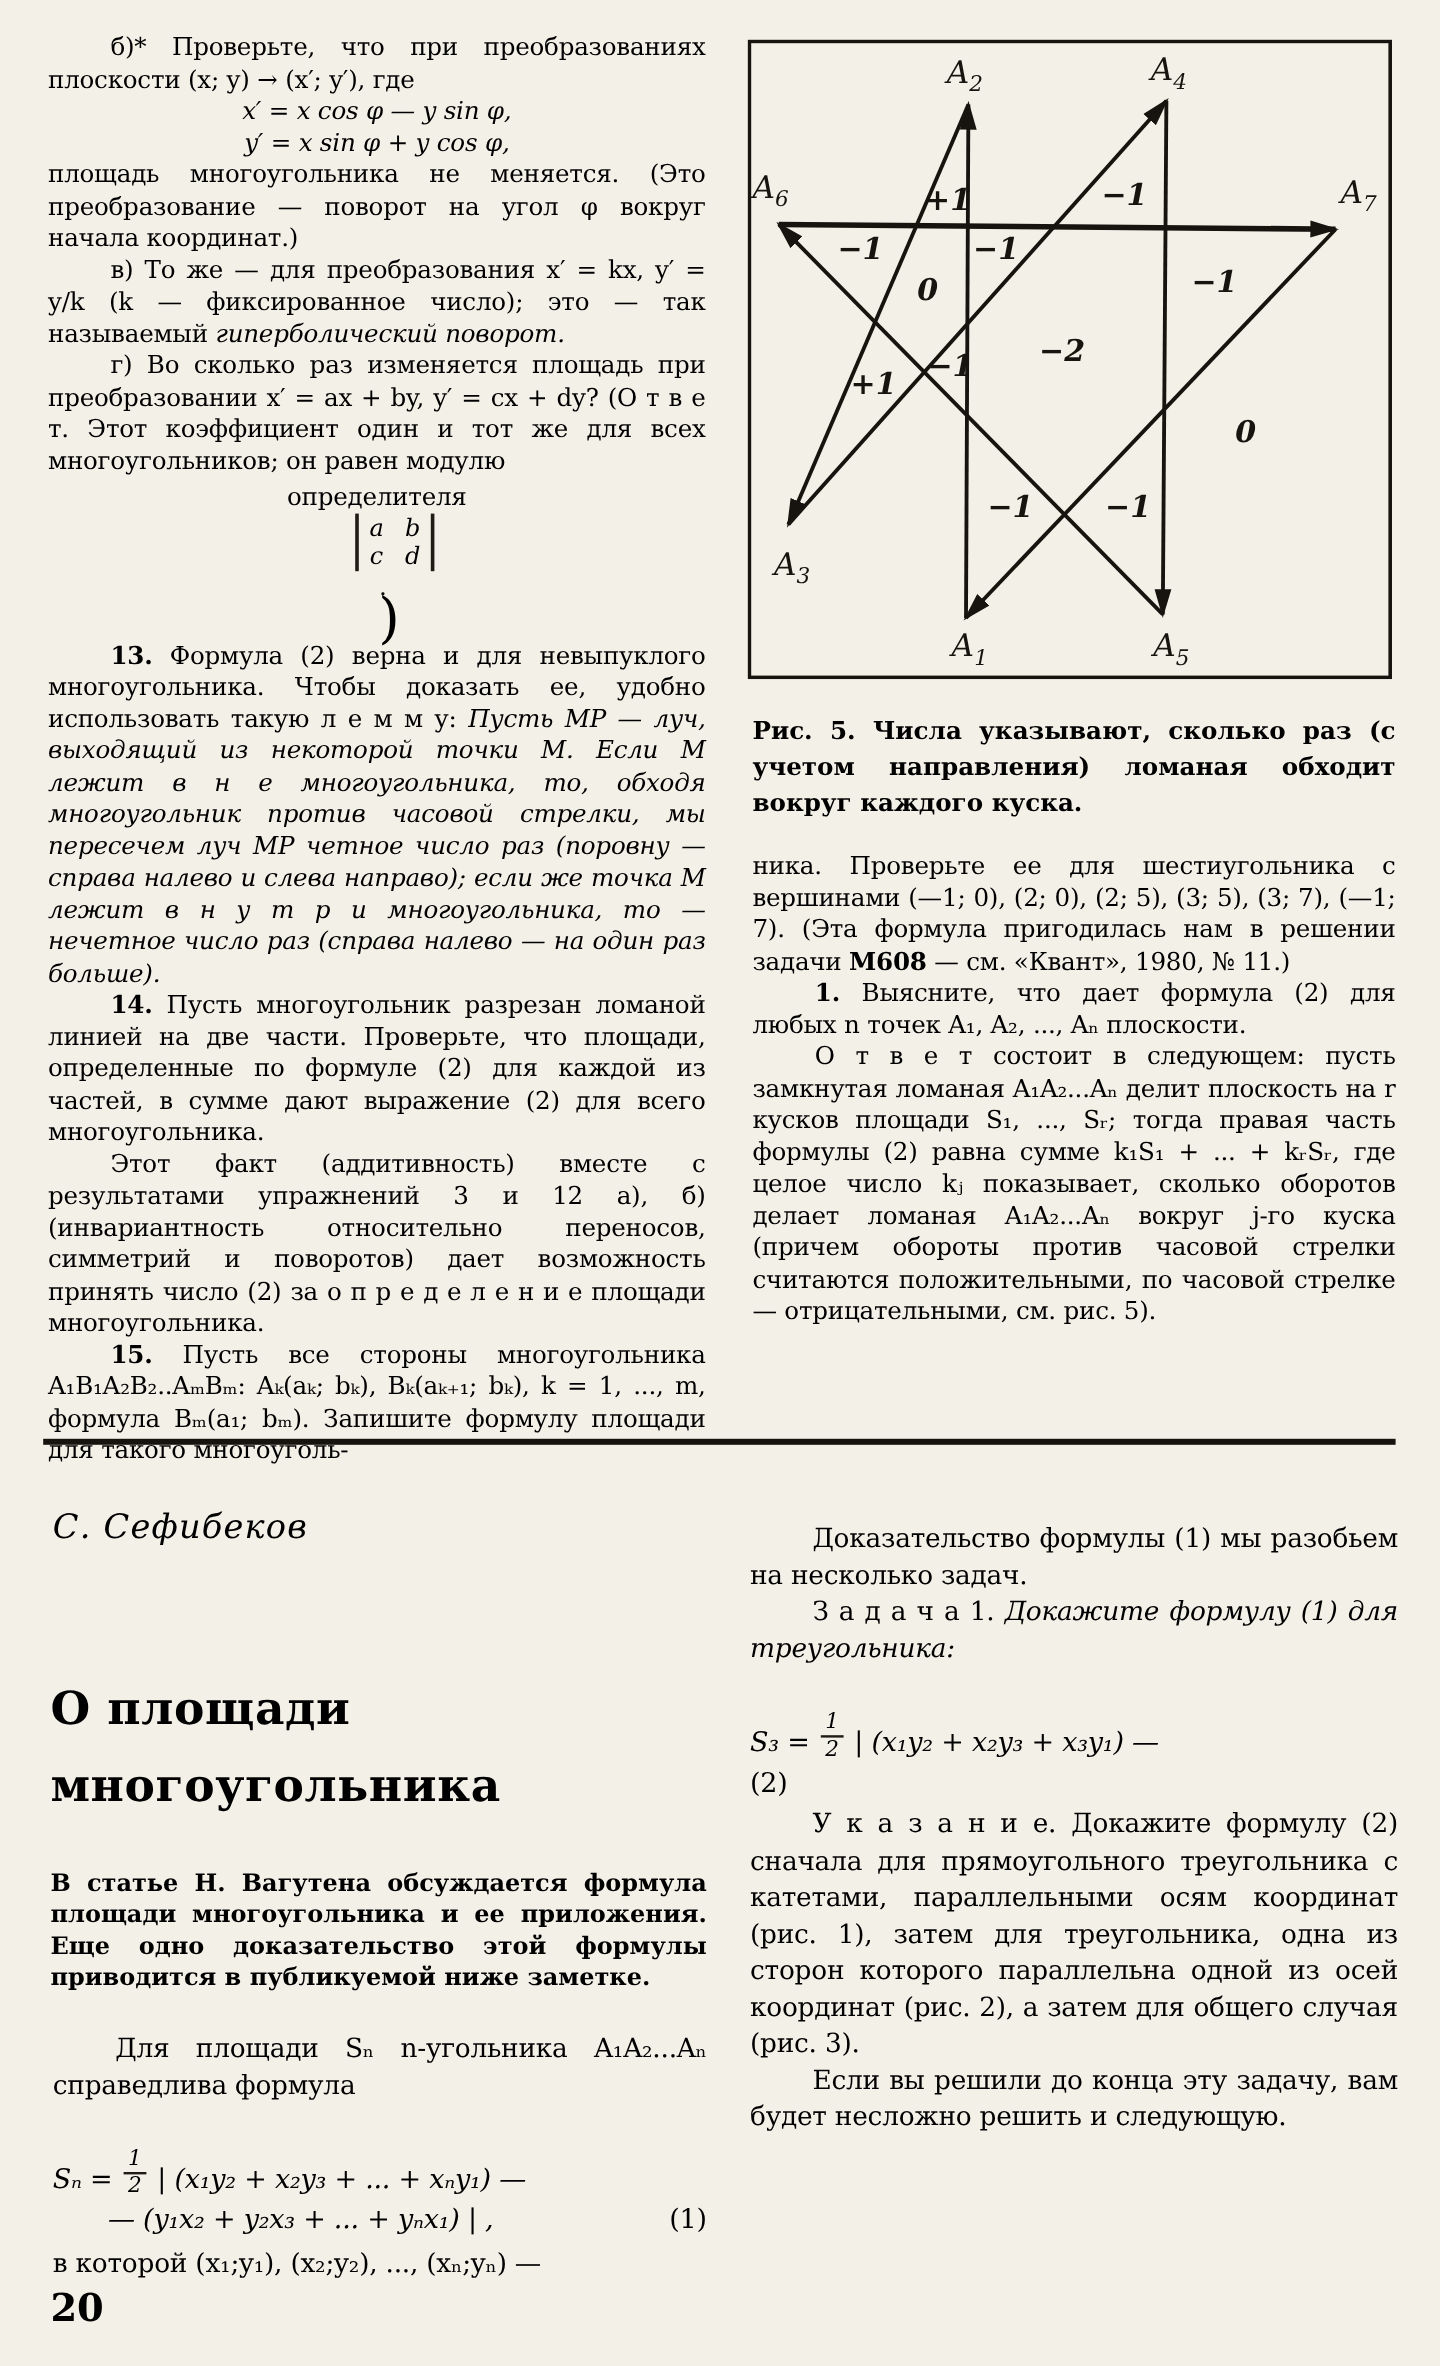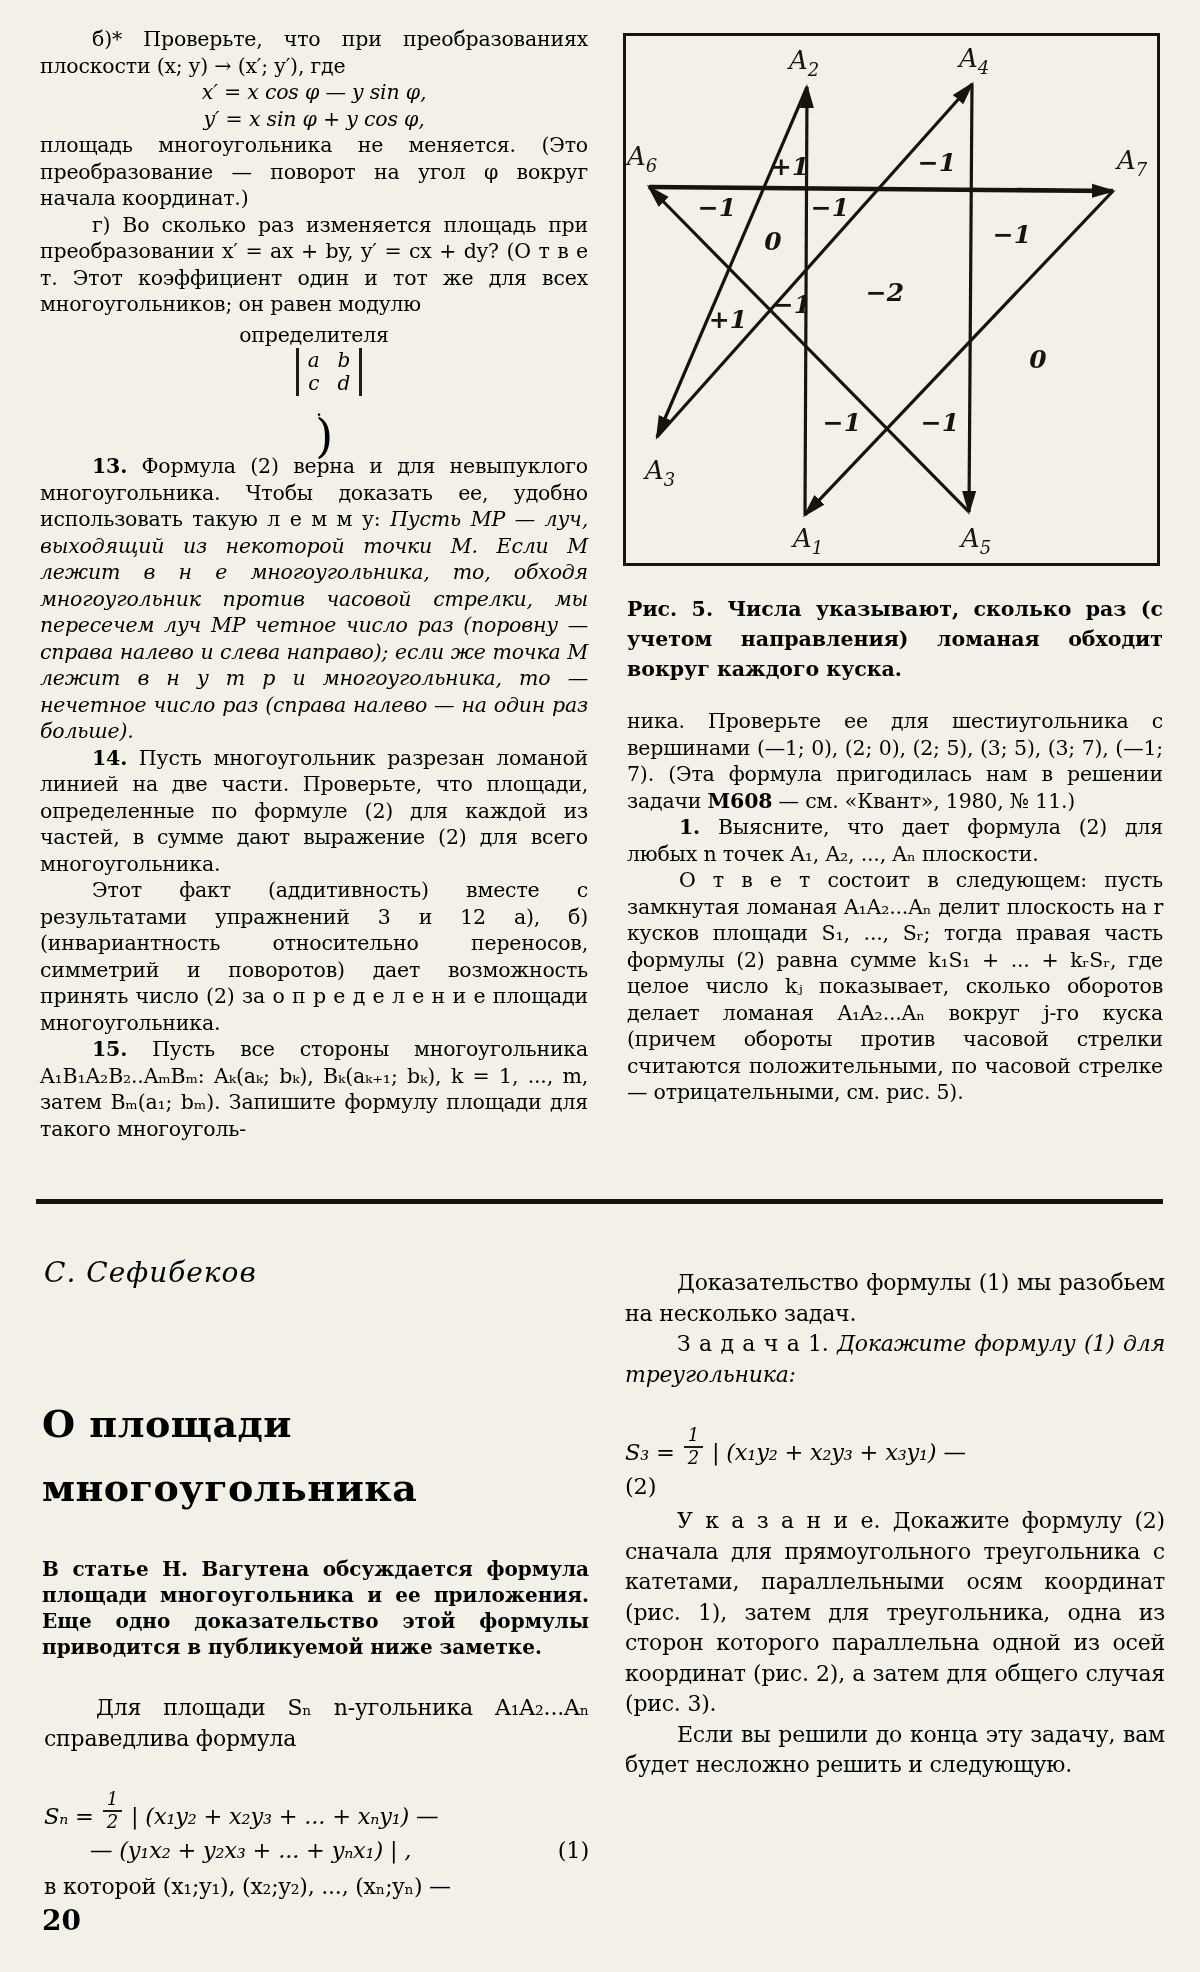--- a/index.html
+++ b/index.html
@@ -40,21 +40,21 @@
 
   
   .divider{left:36px;top:1199px;width:1127px;height:5px;background:#17130e;}
 
   
   .author{left:44px;top:1256px;font-style:italic;font-size:28px;letter-spacing:1px;}
   .title{left:42px;top:1392px;font-size:38px;font-weight:bold;line-height:64px;letter-spacing:0.5px;}
   .intro{left:42px;top:1556px;width:547px;font-weight:bold;font-size:20px;line-height:26px;text-align:justify;}
   .col-bl{left:44px;top:1692px;width:545px;font-size:22px;line-height:31px;letter-spacing:-0.2px;}
   .col-br{left:625px;top:1268px;width:540px;font-size:22px;line-height:30.5px;letter-spacing:-0.2px;}
-  .pagenum{left:42px;top:1904px;font-weight:bold;font-size:28px;}
+  .pagenum{left:42px;top:1904px;font-weight:bold;font-size:32px;}
 
   
   .fxblock{margin:7px 0 5px;font-style:italic;font-size:22.5px;text-indent:0;}
   .fxrow1{display:flex;align-items:flex-end;margin-top:36px;}
   .fxrow2{display:flex;align-items:baseline;justify-content:space-between;margin-top:3px;}
   .fxrow2 .lead{padding-left:46px;}
   .frac{display:inline-flex;flex-direction:column;text-align:center;margin:0 9px;font-size:18px;line-height:1.05;}
   .frac .den{border-top:2px solid #201b15;padding:1px 4px 0;}
   .frac .num{padding:0 4px 1px;}
   .tag{font-style:normal;}
@@ -70,20 +70,21 @@
 </head>
 <body>
 
 <div class="page">
 
   <div class="abs col-tl jus">
     <p class="ind"><span>б)* Проверьте, что при преобразованиях плоскости (x; y) → (x′; y′), где</span></p>
     <p class="cfx"><span>x′ = x cos φ — y sin φ,</span></p>
     <p class="cfx"><span>y′ = x sin φ + y cos φ,</span></p>
     <p><span>площадь многоугольника не меняется. (Это преобразование — поворот на угол φ вокруг начала координат.)</span></p>
+    <p class="ind"><span>в) То же — для преобразования x′ = kx, y′ = y/k (k — фиксированное число); это — так называемый </span><span class="it">гиперболический поворот.</span></p>
     <p class="ind"><span>г) Во сколько раз изменяется площадь при преобразовании x′ = ax + by, y′ = cx + dy? (О т в е т. Этот коэффициент один и тот же для всех многоугольников; он равен модулю</span></p>
 
     <p class="detline">
       <span>определителя</span>
       <span class="det">
         <span class="detbar"></span>
         <span class="detgrid">
           <span>a</span>
             <span>b</span>
           <span>c</span>
@@ -91,21 +92,21 @@
         </span>
         <span class="detbar"></span>
       </span>
       <span class="detdot">.</span>
       <span class="bigpar">)</span>
     </p>
 
     <p class="ind"><span class="b">13.</span><span> Формула (2) верна и для невыпуклого многоугольника. Чтобы доказать ее, удобно использовать такую л е м м у: </span><span class="it">Пусть MP — луч, выходящий из некоторой точки M. Если M лежит в н е многоугольника, то, обходя многоугольник против часовой стрелки, мы пересечем луч MP четное число раз (поровну — справа налево и слева направо); если же точка M лежит в н у т р и многоугольника, то — нечетное число раз (справа налево — на один раз больше).</span></p>
     <p class="ind"><span class="b">14.</span><span> Пусть многоугольник разрезан ломаной линией на две части. Проверьте, что площади, определенные по формуле (2) для каждой из частей, в сумме дают выражение (2) для всего многоугольника.</span></p>
     <p class="ind"><span>Этот факт (аддитивность) вместе с результатами упражнений 3 и 12 а), б) (инвариантность относительно переносов, симметрий и поворотов) дает возможность принять число (2) за о п р е д е л е н и е площади многоугольника.</span></p>
-    <p class="ind"><span class="b">15.</span><span> Пусть все стороны многоугольника A₁B₁A₂B₂..AₘBₘ: Aₖ(aₖ; bₖ), Bₖ(aₖ₊₁; bₖ), k = 1, ..., m, затем Bₘ(a₁; bₘ). Запишите формулу площади для такого многоуголь-</span></p>
+    <p class="ind"><span class="b">15.</span><span> Пусть все стороны многоугольника A₁B₁A₂B₂..AₘBₘ: Aₖ(aₖ; bₖ), Bₖ(aₖ₊₁; bₖ), k = 1, ..., m, формула Bₘ(a₁; bₘ). Запишите формулу площади для такого многоуголь-</span></p>
   </div>
 
   <div class="abs figwrap">
     <svg width="537" height="533" viewBox="0 0 537 533">
       <defs>
         <marker id="arr" viewBox="0 0 24 16" refX="21" refY="8" markerWidth="24" markerHeight="16" markerUnits="userSpaceOnUse" orient="auto">
           <path d="M0,1 L24,8 L0,15 z" fill="#17130e"></path>
         </marker>
       </defs>
       <rect class="figbox" x="1.5" y="1.5" width="534" height="530"></rect>

